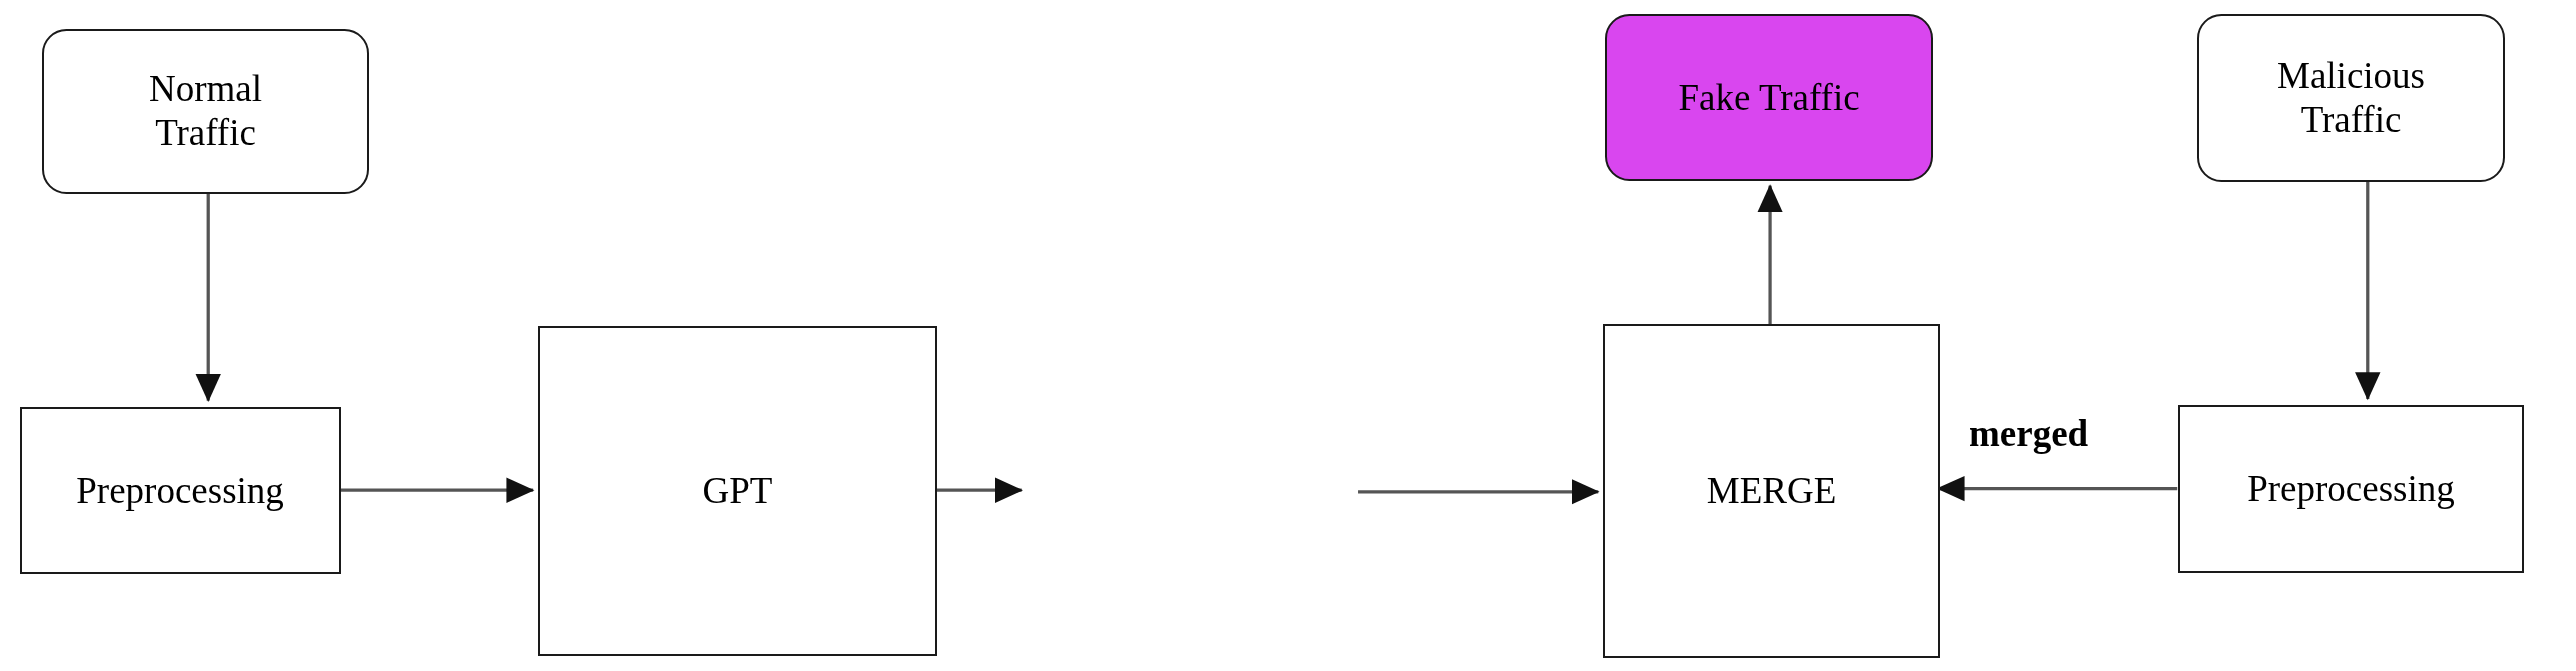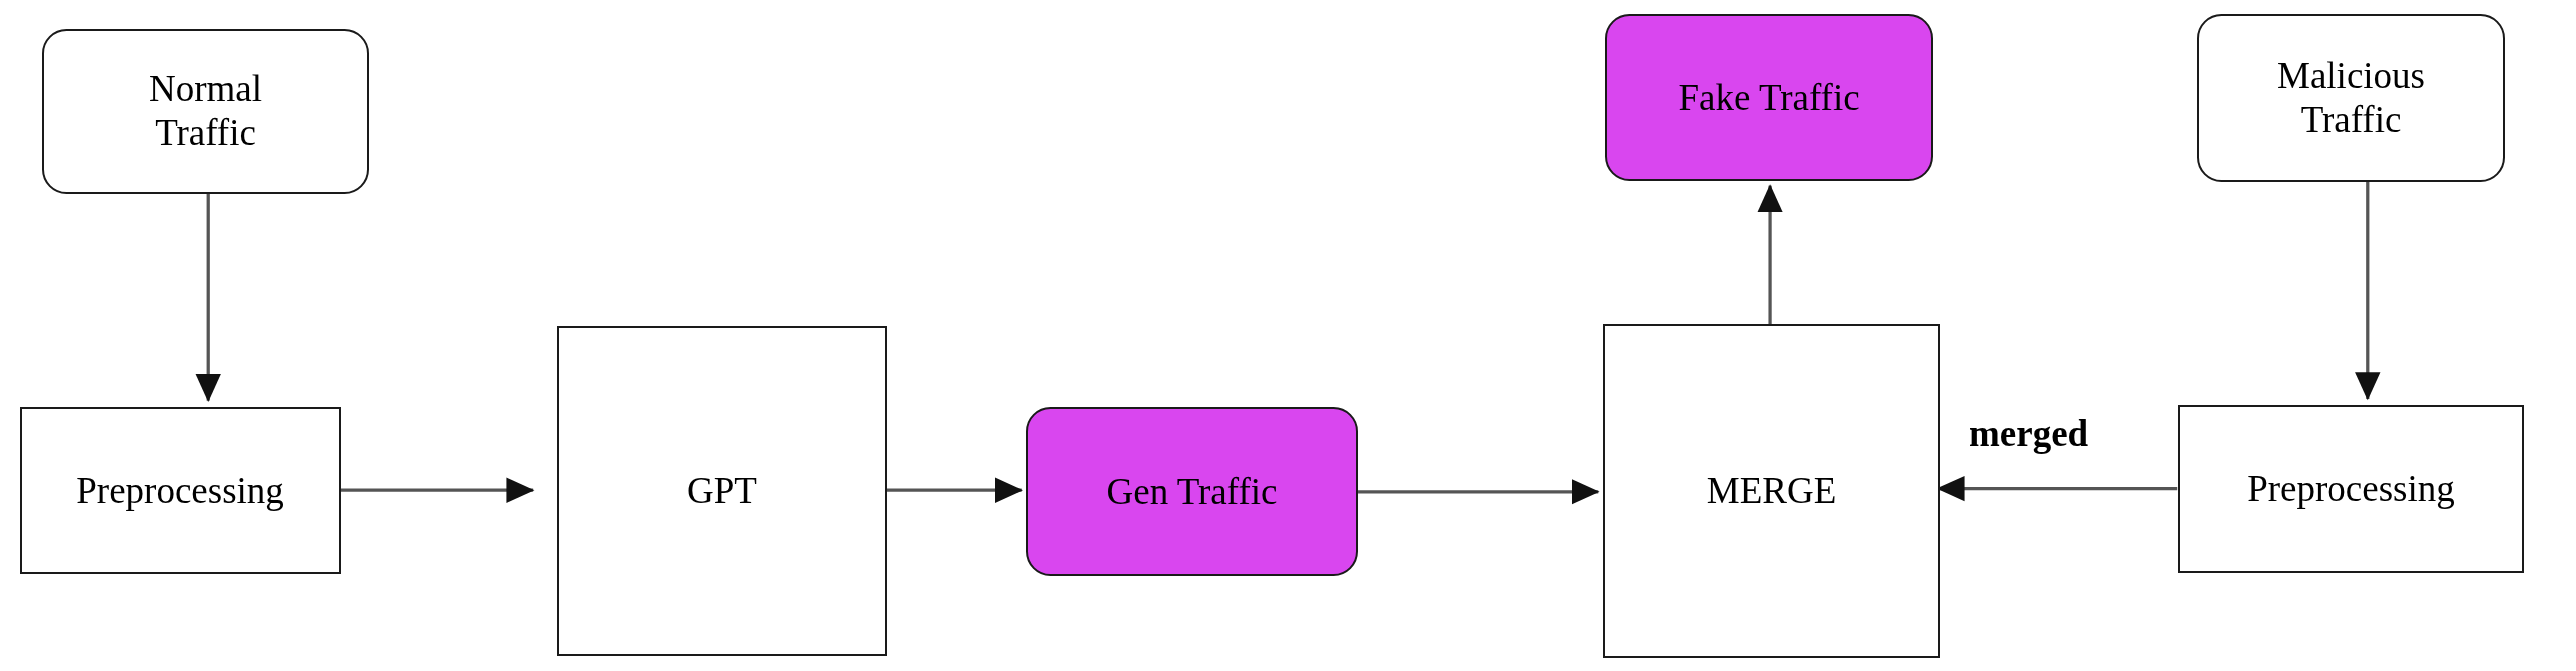--- a/index.html
+++ b/index.html
@@ -93,23 +93,22 @@
     <g>
       <line x1="2907" y1="223" x2="2907" y2="490" stroke="#555555" stroke-width="4" marker-end="url(#arrowhead)"></line>
     </g>
   </svg>
 
   <div class="node rounded" style="left:42px; top:28.5px; width:327px; height:165px;">Normal
 Traffic</div>
 
   <div class="node" style="left:19.6px; top:407px; width:321px; height:167px;">Preprocessing</div>
 
-  <div class="node" style="left:538px; top:326px; width:330px; height:330px;margin-left:19px;">GPT</div>
+  <div class="node" style="left:538px; top:326px; width:399px; height:330px;">GPT</div>
 
-  <div class="node rounded filled" style="left:1026px; top:407px; width:332px; height:169px;">Gen Traffic</div>
 
   <div class="node" style="left:1603px; top:324px; width:337px; height:334px;">MERGE</div>
 
   <div class="node rounded filled" style="left:1605px; top:14px; width:328px; height:167px;">Fake Traffic</div>
 
   <div class="node rounded" style="left:2197px; top:14px; width:308px; height:168px;">Malicious
 Traffic</div>
 
   <div class="node" style="left:2178px; top:405px; width:346px; height:168px;">Preprocessing</div>
 

